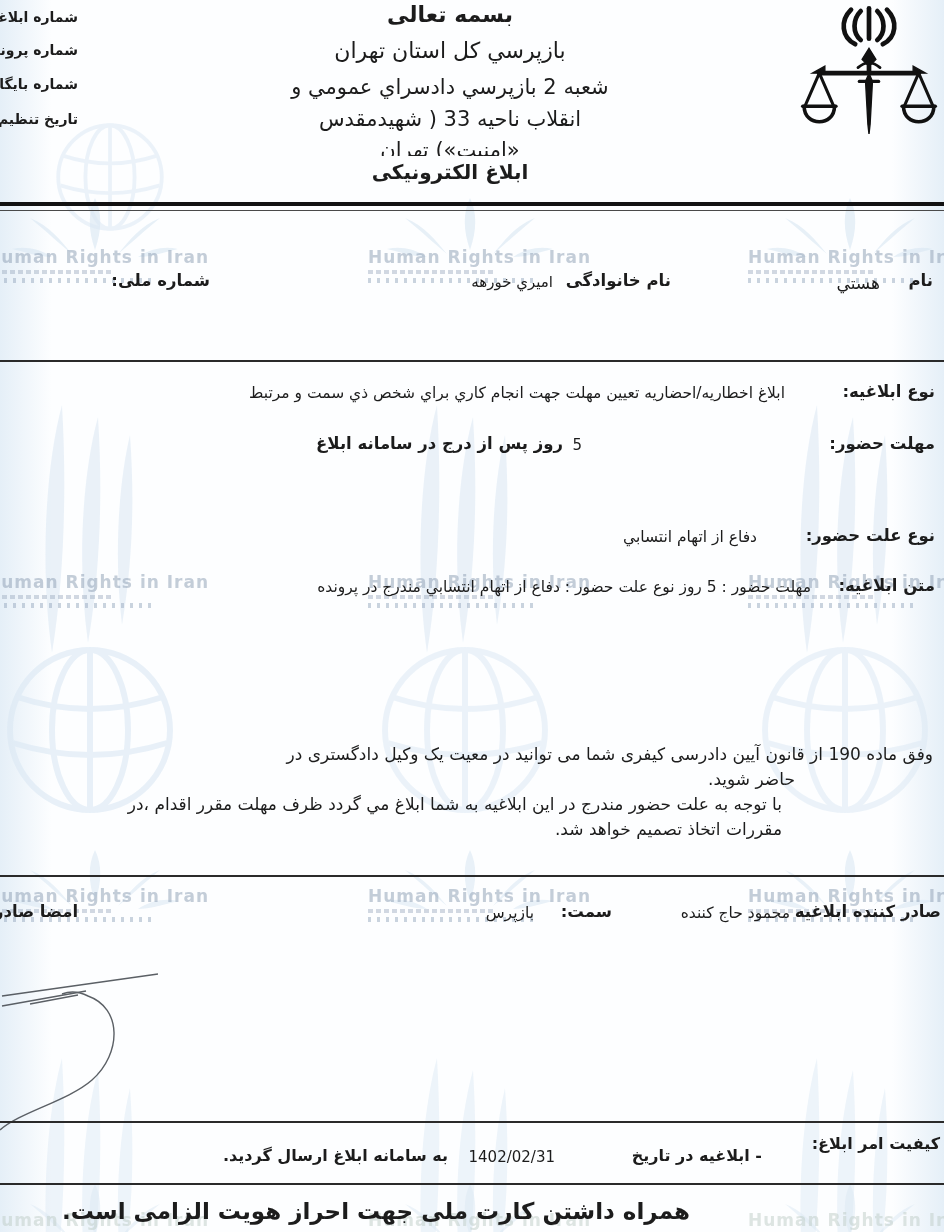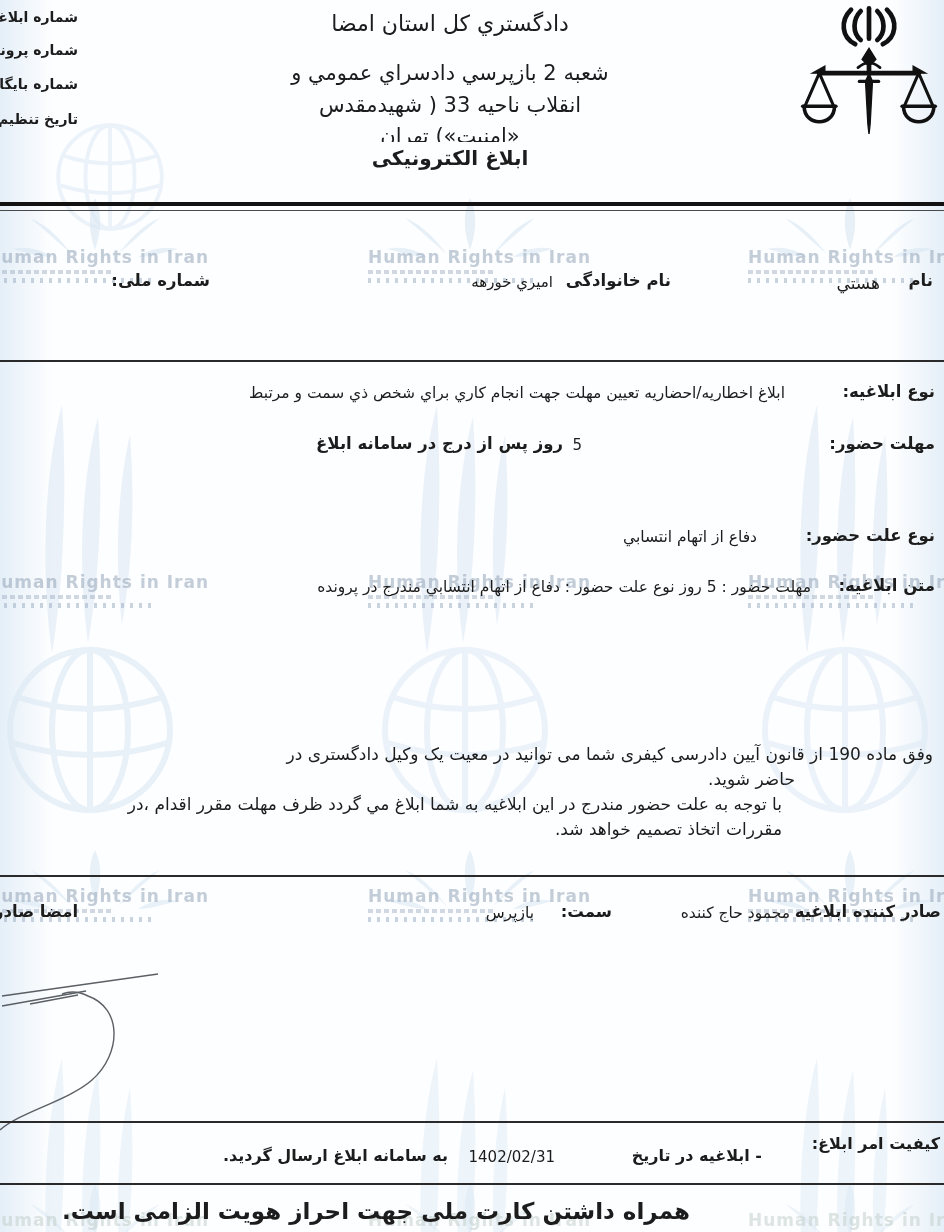--- a/index.html
+++ b/index.html
@@ -173,22 +173,23 @@
   <div class="wm dim" style="left:748px;top:1210px">
       <div class="l1">Human Rights in Iran</div>
     </div>
 
   <span class="t b content" style="top:9px;right:866px;font-size:14px">شماره ابلاغیه :</span>
   <span class="t b content" style="top:42px;right:866px;font-size:14px">شماره پرونده :</span>
   <span class="t b content" style="top:76px;right:866px;font-size:14px">شماره بایگانی پرونده</span>
   <span class="t b content" style="top:111px;right:866px;font-size:14px">تاریخ تنظیم:</span>
 
   <div class="content" style="position:absolute;left:270px;top:0;width:360px;text-align:center;direction:rtl">
-    <div style="font-size:22px;margin-top:11px">دادگستري کل استان امضا</div>
-    <div style="font-size:21px;margin-top:22px;line-height:1.5">
+    <div class="b" style="font-size:22px;margin-top:2px">بسمه تعالی</div>
+    <div style="font-size:22px;margin-top:11px">بازپرسي کل استان تهران</div>
+    <div style="font-size:21px;margin-top:9px;line-height:1.5">
       <div>شعبه 2 بازپرسي دادسراي عمومي و</div>
       <div>انقلاب ناحيه 33 ( شهيدمقدس</div>
       <div style="height:21px;overflow:hidden">«امنيت») تهران</div>
     </div>
     <div class="b" style="font-size:20px;margin-top:4px">ابلاغ الکترونیکی</div>
   </div>
 
   <svg class="content" style="position:absolute;right:6px;top:0" width="138" height="156" viewBox="0 0 100 113" fill="none" stroke="#111" stroke-width="3.4" stroke-linecap="round">
     <path d="M50,6 V28"></path>
     <path d="M44,8 C38,14 38,24 44,29"></path>

